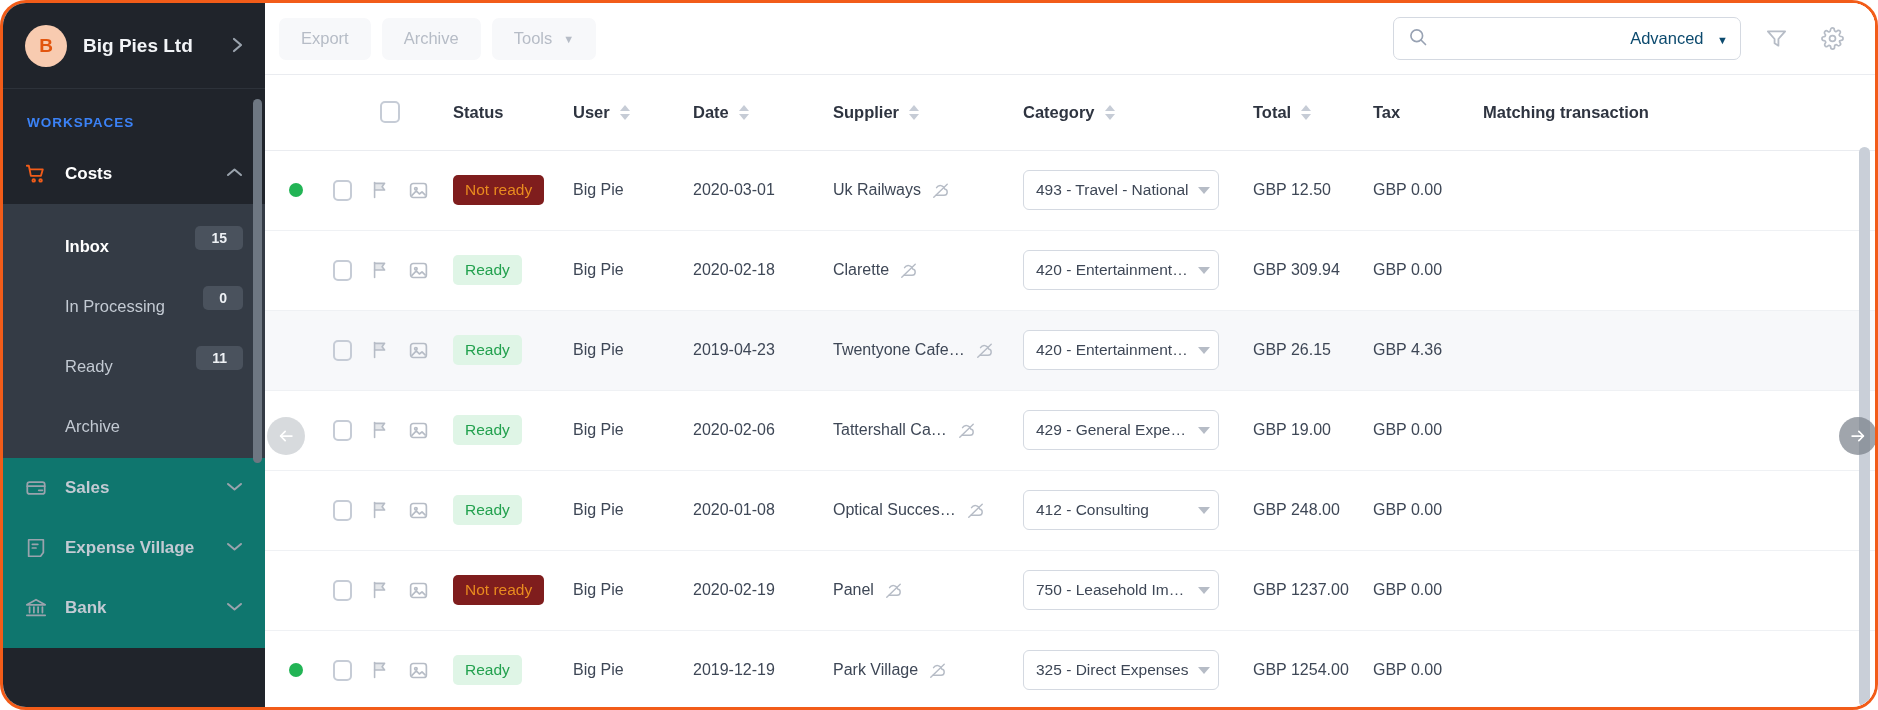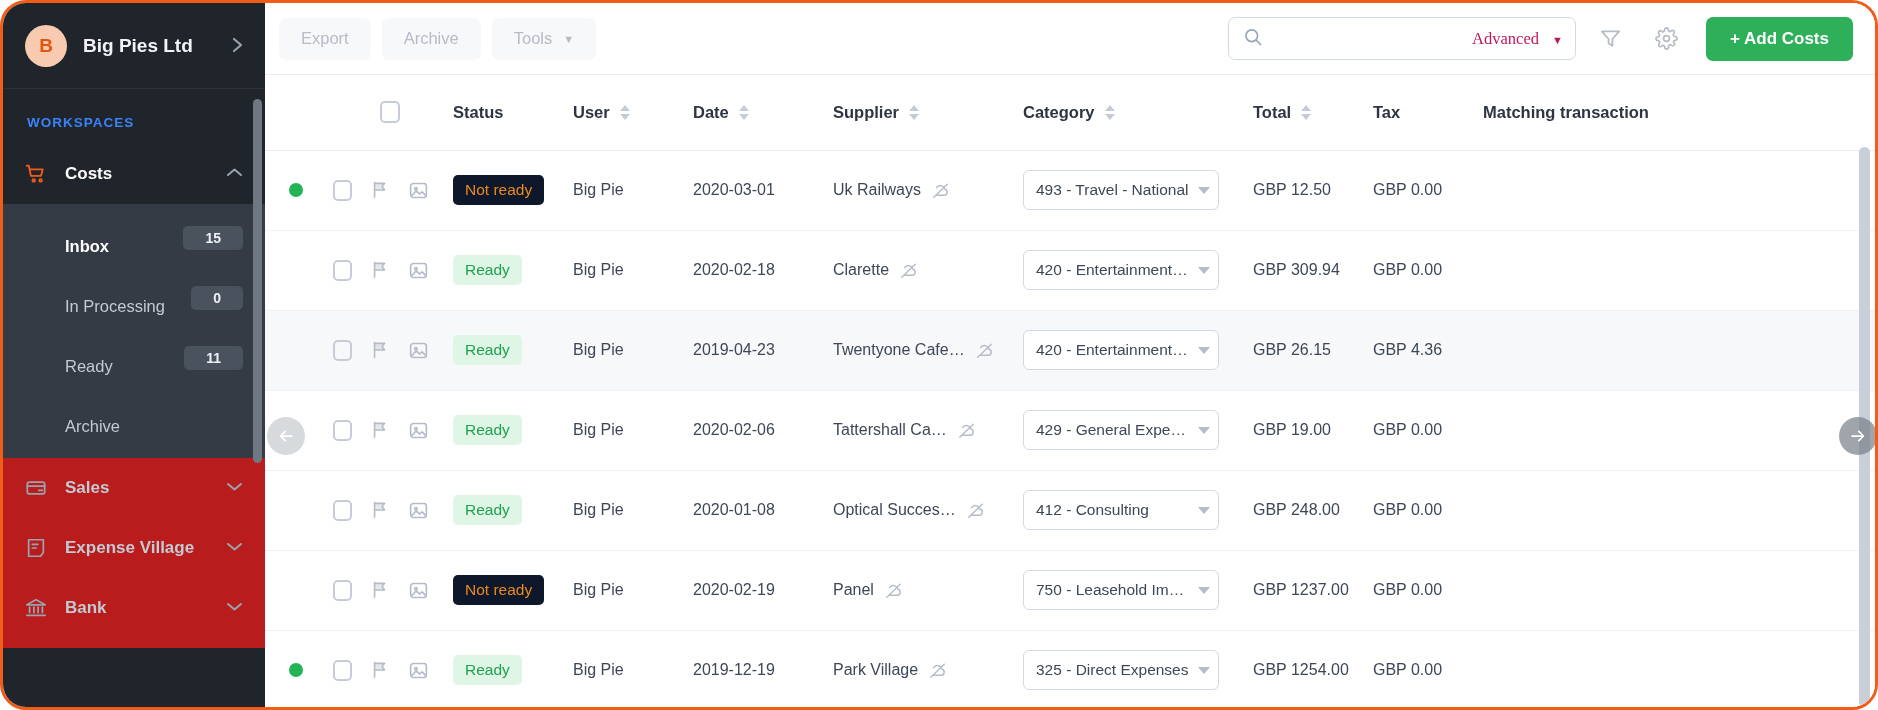--- a/index.html
+++ b/index.html
@@ -103,24 +103,24 @@
   .sub-item.sel { color: #ffffff; font-weight: bold; }
   .sub-text { flex: 1; margin-top: 16px; }
   .badge {
     background: #4a525d;
     color: #eef1f5;
     font-size: 14px;
     font-weight: bold;
     border-radius: 5px;
     min-width: 25px;
     height: 24px;
-    padding: 0 22px;
+    padding: 0 16px;
     display: flex; align-items: center; justify-content: center;
   }
-  .sb-bottom { background: #b91c1c; padding-bottom: 10px; }
+  .sb-bottom { background: #0f766e; padding-bottom: 10px; }
   .sb-track {
     position: absolute;
     left: 250px; top: 96px;
     width: 9px; height: 364px;
     background: #6e7782;
     border-radius: 5px;
     z-index: 5;
     cursor: pointer;
   }
   .sb-collapse {
@@ -178,25 +178,24 @@
     border: none;
     outline: none;
     font-size: 16px;
     font-family: "Liberation Sans", sans-serif;
     color: #3b424c;
     margin-left: 10px;
     background: transparent;
     min-width: 0;
   }
   .adv {
-    color: #be185d;
+    color: #0c4a6e;
     font-size: 16.5px;
     white-space: nowrap;
     cursor: pointer;
-    font-family: Liberation Serif, serif;
   }
   .adv .caret { margin-left: 9px; font-size: 11px; }
   .icon-btn {
     width: 42px; height: 42px;
     margin-left: 14px;
     display: flex; align-items: center; justify-content: center;
     cursor: pointer;
     color: #98A2B3;
   }
   .add-btn {
@@ -291,21 +290,21 @@
   }
   .ic { color: #B6BCC6; cursor: pointer; display: flex; }
 
   .pill {
     display: inline-flex; align-items: center; justify-content: center;
     height: 30px; padding: 0 12px;
     border-radius: 5px;
     font-size: 15.5px;
   }
   .pill.ready { background: #DFF5E6; color: #22A14E; }
-  .pill.notready { background: #0f172a; color: #E98B1F; }
+  .pill.notready { background: #7f1d1d; color: #E98B1F; }
 
   .supp-cell { display: flex; align-items: center; }
   .supp-name { overflow: hidden; text-overflow: ellipsis; }
   .cloud-off { margin-left: 10px; color: #B6BCC6; flex: 0 0 auto; display: flex; }
 
   .select {
     width: 196px; height: 40px;
     border: 1.5px solid #D4D9E1;
     border-radius: 6px;
     display: flex; align-items: center;
@@ -506,21 +505,20 @@
             <polygon points="3,4.5 21,4.5 14,12.5 14,19.5 10,17 10,12.5"></polygon>
           </svg>
       </div>
       <div class="icon-btn">
         <svg width="23" height="23" viewBox="0 0 24 24" fill="none" stroke="#B6BCC6" stroke-width="1.8" stroke-linecap="round" stroke-linejoin="round">
             <circle cx="12" cy="12" r="3.1"></circle>
             <path d="M19.4 14.4a1.6 1.6 0 0 0 .33 1.76l.06.06a2 2 0 1 1-2.83 2.83l-.06-.06a1.6 1.6 0 0 0-1.76-.33 1.6 1.6 0 0 0-1 1.46V21a2 2 0 1 1-4 0v-.1a1.6 1.6 0 0 0-1.05-1.46 1.6 1.6 0 0 0-1.76.33l-.06.06A2 2 0 1 1 4.4 17l.06-.06a1.6 1.6 0 0 0 .33-1.76 1.6 1.6 0 0 0-1.46-1H3a2 2 0 1 1 0-4h.1a1.6 1.6 0 0 0 1.46-1.05 1.6 1.6 0 0 0-.33-1.76L4.17 7.3A2 2 0 1 1 7 4.47l.06.06a1.6 1.6 0 0 0 1.76.33H8.9a1.6 1.6 0 0 0 1-1.46V3a2 2 0 1 1 4 0v.1a1.6 1.6 0 0 0 1 1.46 1.6 1.6 0 0 0 1.76-.33l.06-.06A2 2 0 1 1 19.53 7l-.06.06a1.6 1.6 0 0 0-.33 1.76v.08a1.6 1.6 0 0 0 1.46 1H21a2 2 0 1 1 0 4h-.1a1.6 1.6 0 0 0-1.5 1.5z"></path>
           </svg>
       </div>
 
-      <button class="add-btn">+ Add Costs</button>
     </div>
 
     <div class="table-area">
       <table class="tbl">
         <colgroup>
           <col class="c-sel">
             <col class="c-icons">
             <col class="c-status">
             <col class="c-user">
           <col class="c-date">

